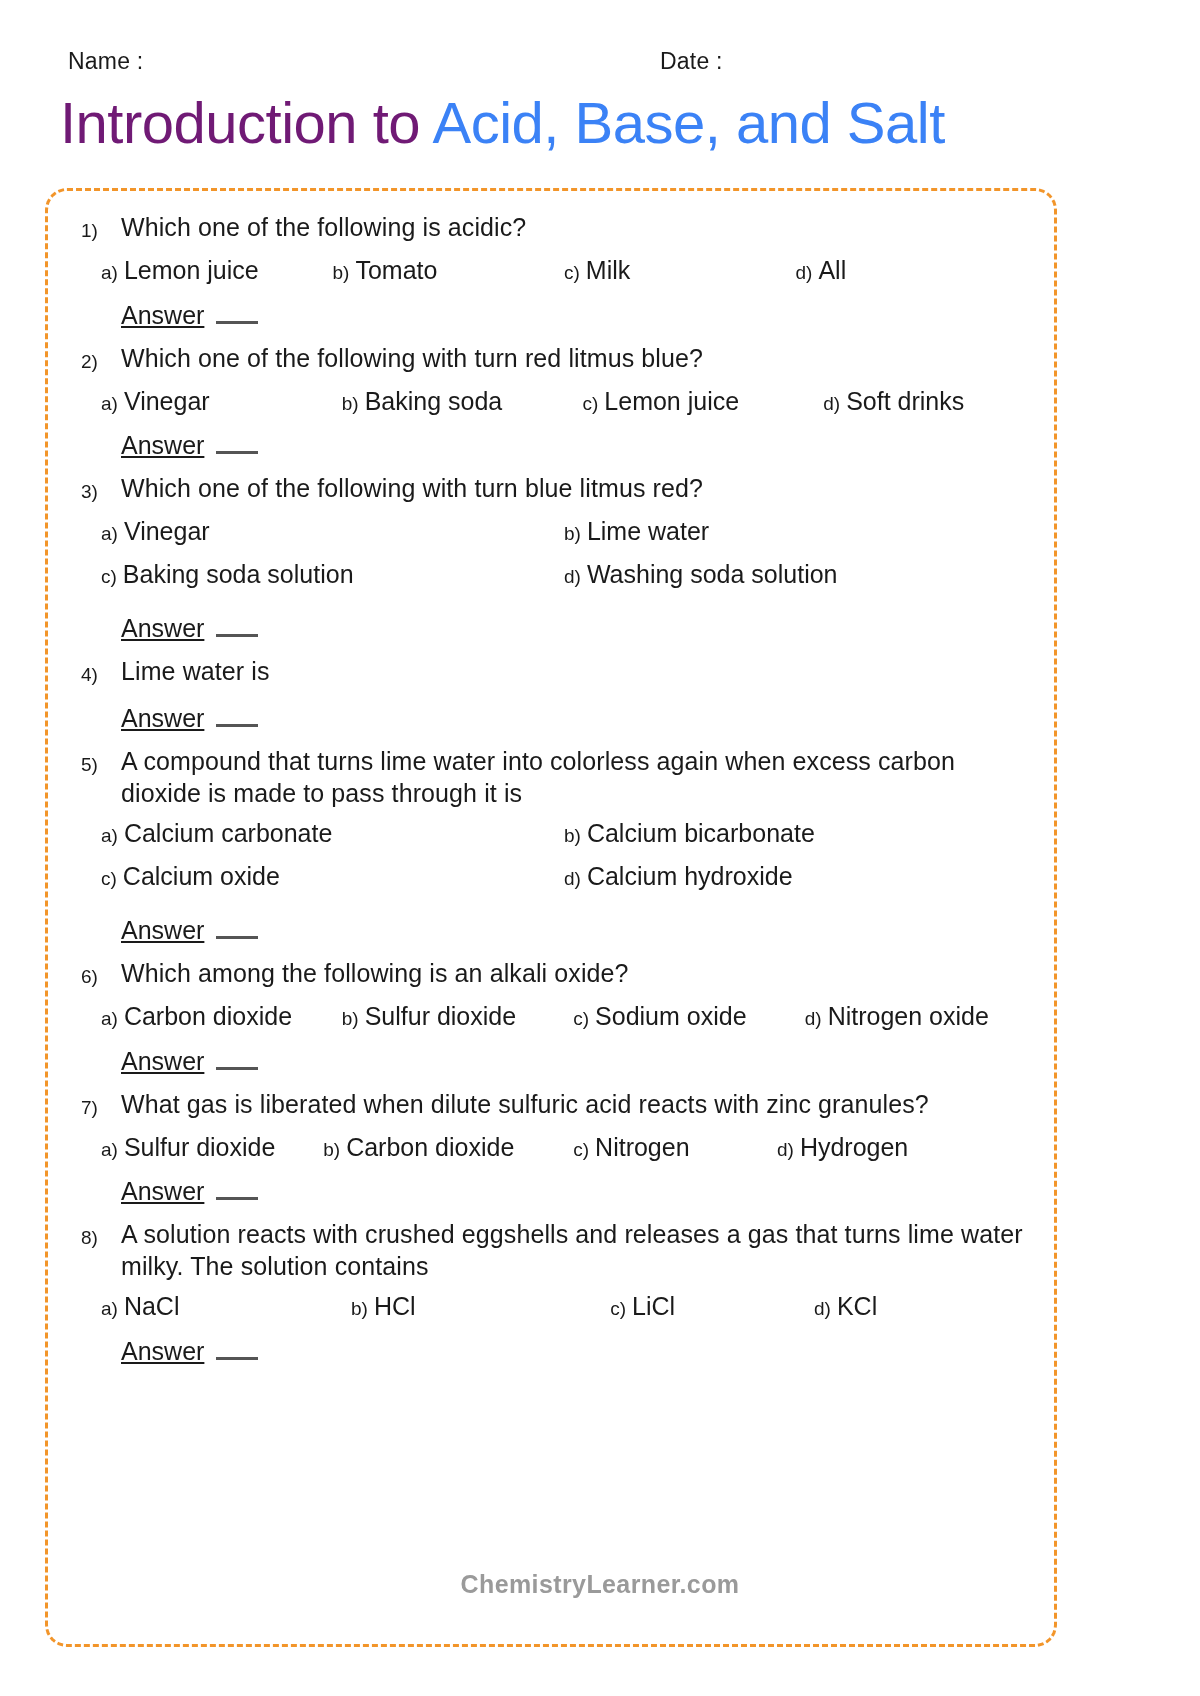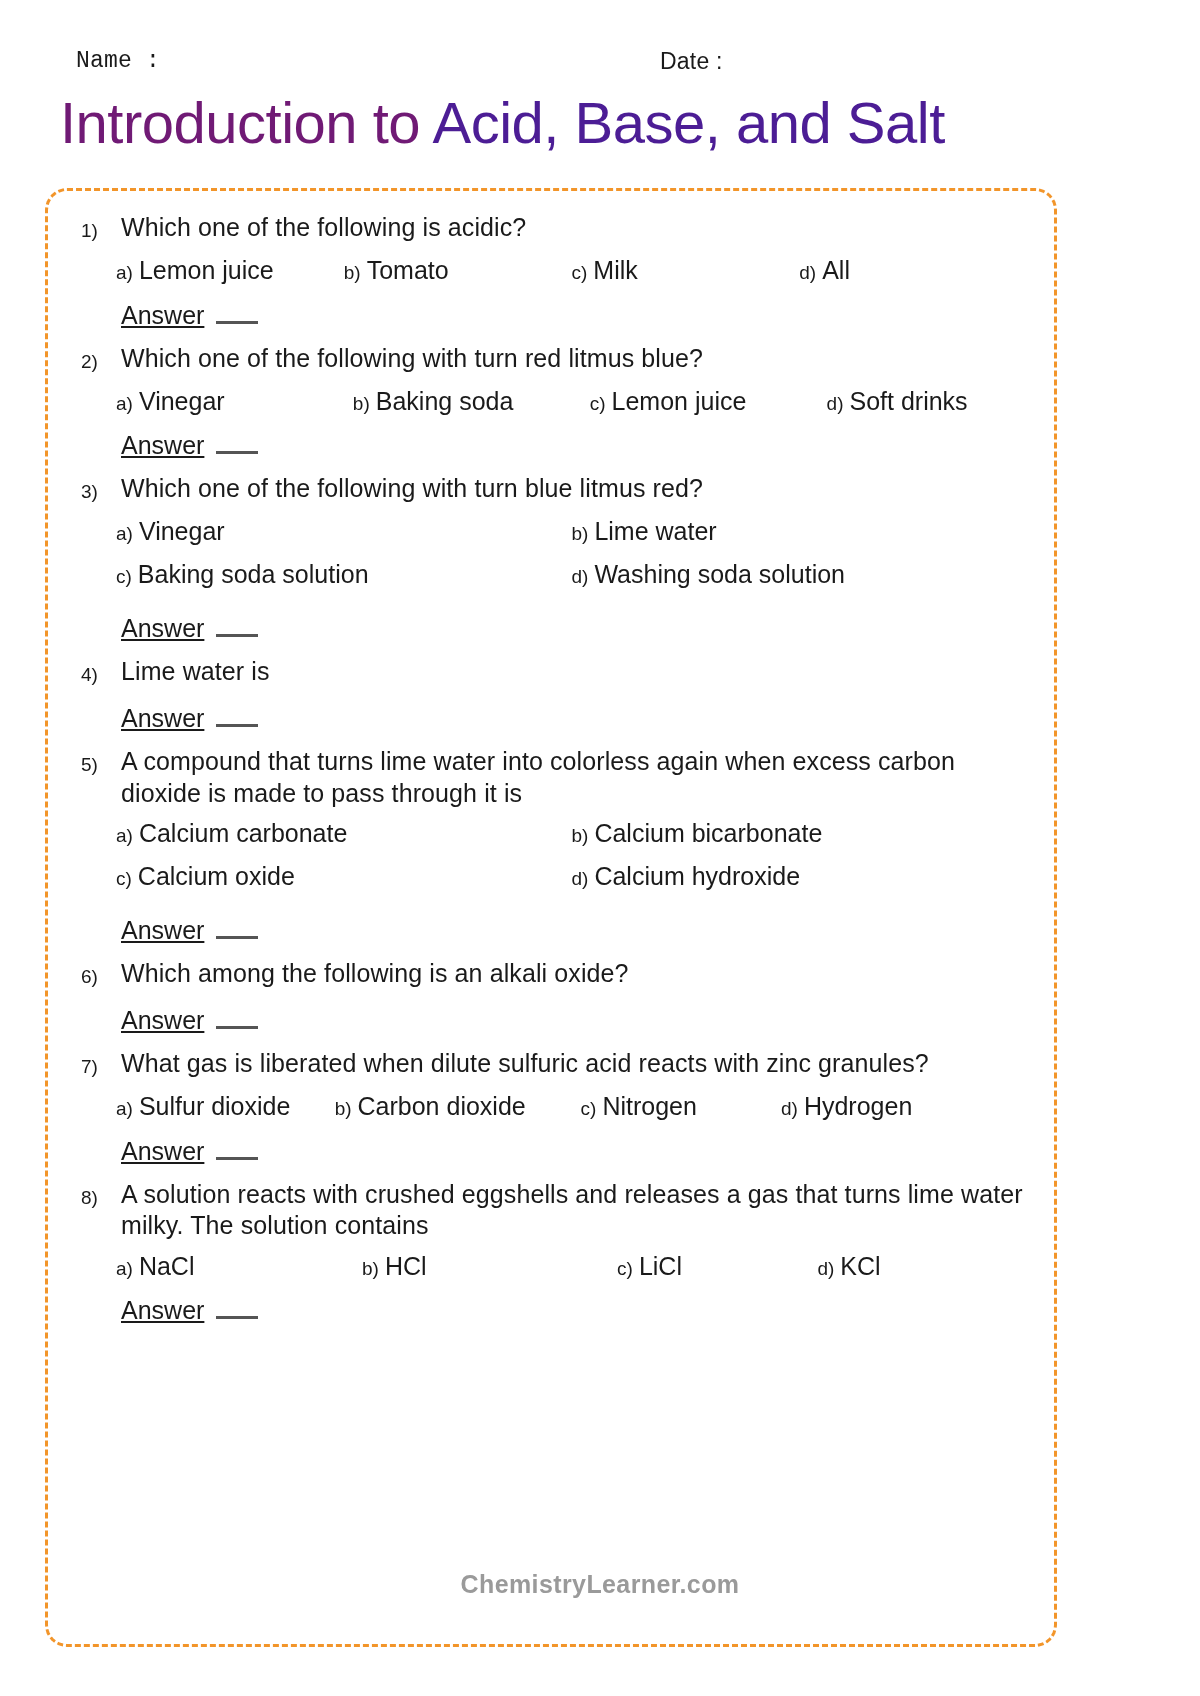--- a/index.html
+++ b/index.html
@@ -31,39 +31,38 @@
   }
   .namedate {
     position: relative;
     height: 34px;
     font-size: 23px;
     letter-spacing: .2px;
     color: #1a1a1a;
   }
   .namedate .name-label {
     position: absolute;
-    left: 16px;
+    left: 8px;
     top: 0;
-    font-family: Liberation Mono, monospace;
   }
   .namedate .date-label {
     position: absolute;
     left: 600px;
     top: 0;
   }
   .title {
     margin-top: 10px;
     font-size: 58px;
     font-weight: 400;
     letter-spacing: -0.5px;
     line-height: 1.08;
     white-space: nowrap;
   }
   .title .t-black { color: #701a75; }
-  .title .t-orange { color: #4c1d95; }
+  .title .t-orange { color: #3b82f6; }
 
   
   .frame {
     position: absolute;
     left: 45px;
     top: 188px;
     width: 1012px;
     height: 1459px;
     box-sizing: border-box;
     border: 3px dashed #f2952a;
@@ -102,21 +101,21 @@
   }
   .q-text {
     flex: 1 1 auto;
     font-size: 25px;
     line-height: 1.26;
     color: #1a1a1a;
     letter-spacing: .1px;
   }
 
   .opts {
-    margin-left: 41px;
+    margin-left: 26px;
     margin-top: 8px;
   }
   
   .opts.cols4 {
     display: flex;
   }
   .opts.cols4 .opt { box-sizing: border-box; padding-right: 8px; }
   
   .opts.cols2 {
     display: flex;
@@ -265,20 +264,26 @@
         <div class="answer">
           <span>Answer</span>
           <span class="ans-blank"></span>
         </div>
       </div>
       <div class="q-block">
         <div class="q-row">
           <div class="q-num">6)</div>
           <div class="q-text">Which among the following is an alkali oxide?</div>
         </div>
+        <div class="opts cols4">
+          <div class="opt" style="width: 26%;"><span class="lbl">a)</span><span>Carbon dioxide</span></div>
+          <div class="opt" style="width: 25%;"><span class="lbl">b)</span><span>Sulfur dioxide</span></div>
+          <div class="opt" style="width: 25%;"><span class="lbl">c)</span><span>Sodium oxide</span></div>
+          <div class="opt" style="width: 24%;"><span class="lbl">d)</span><span>Nitrogen oxide</span></div>
+        </div>
         <div class="answer">
           <span>Answer</span>
           <span class="ans-blank"></span>
         </div>
       </div>
       <div class="q-block">
         <div class="q-row">
           <div class="q-num">7)</div>
           <div class="q-text">What gas is liberated when dilute sulfuric acid reacts with zinc granules?</div>
         </div>

